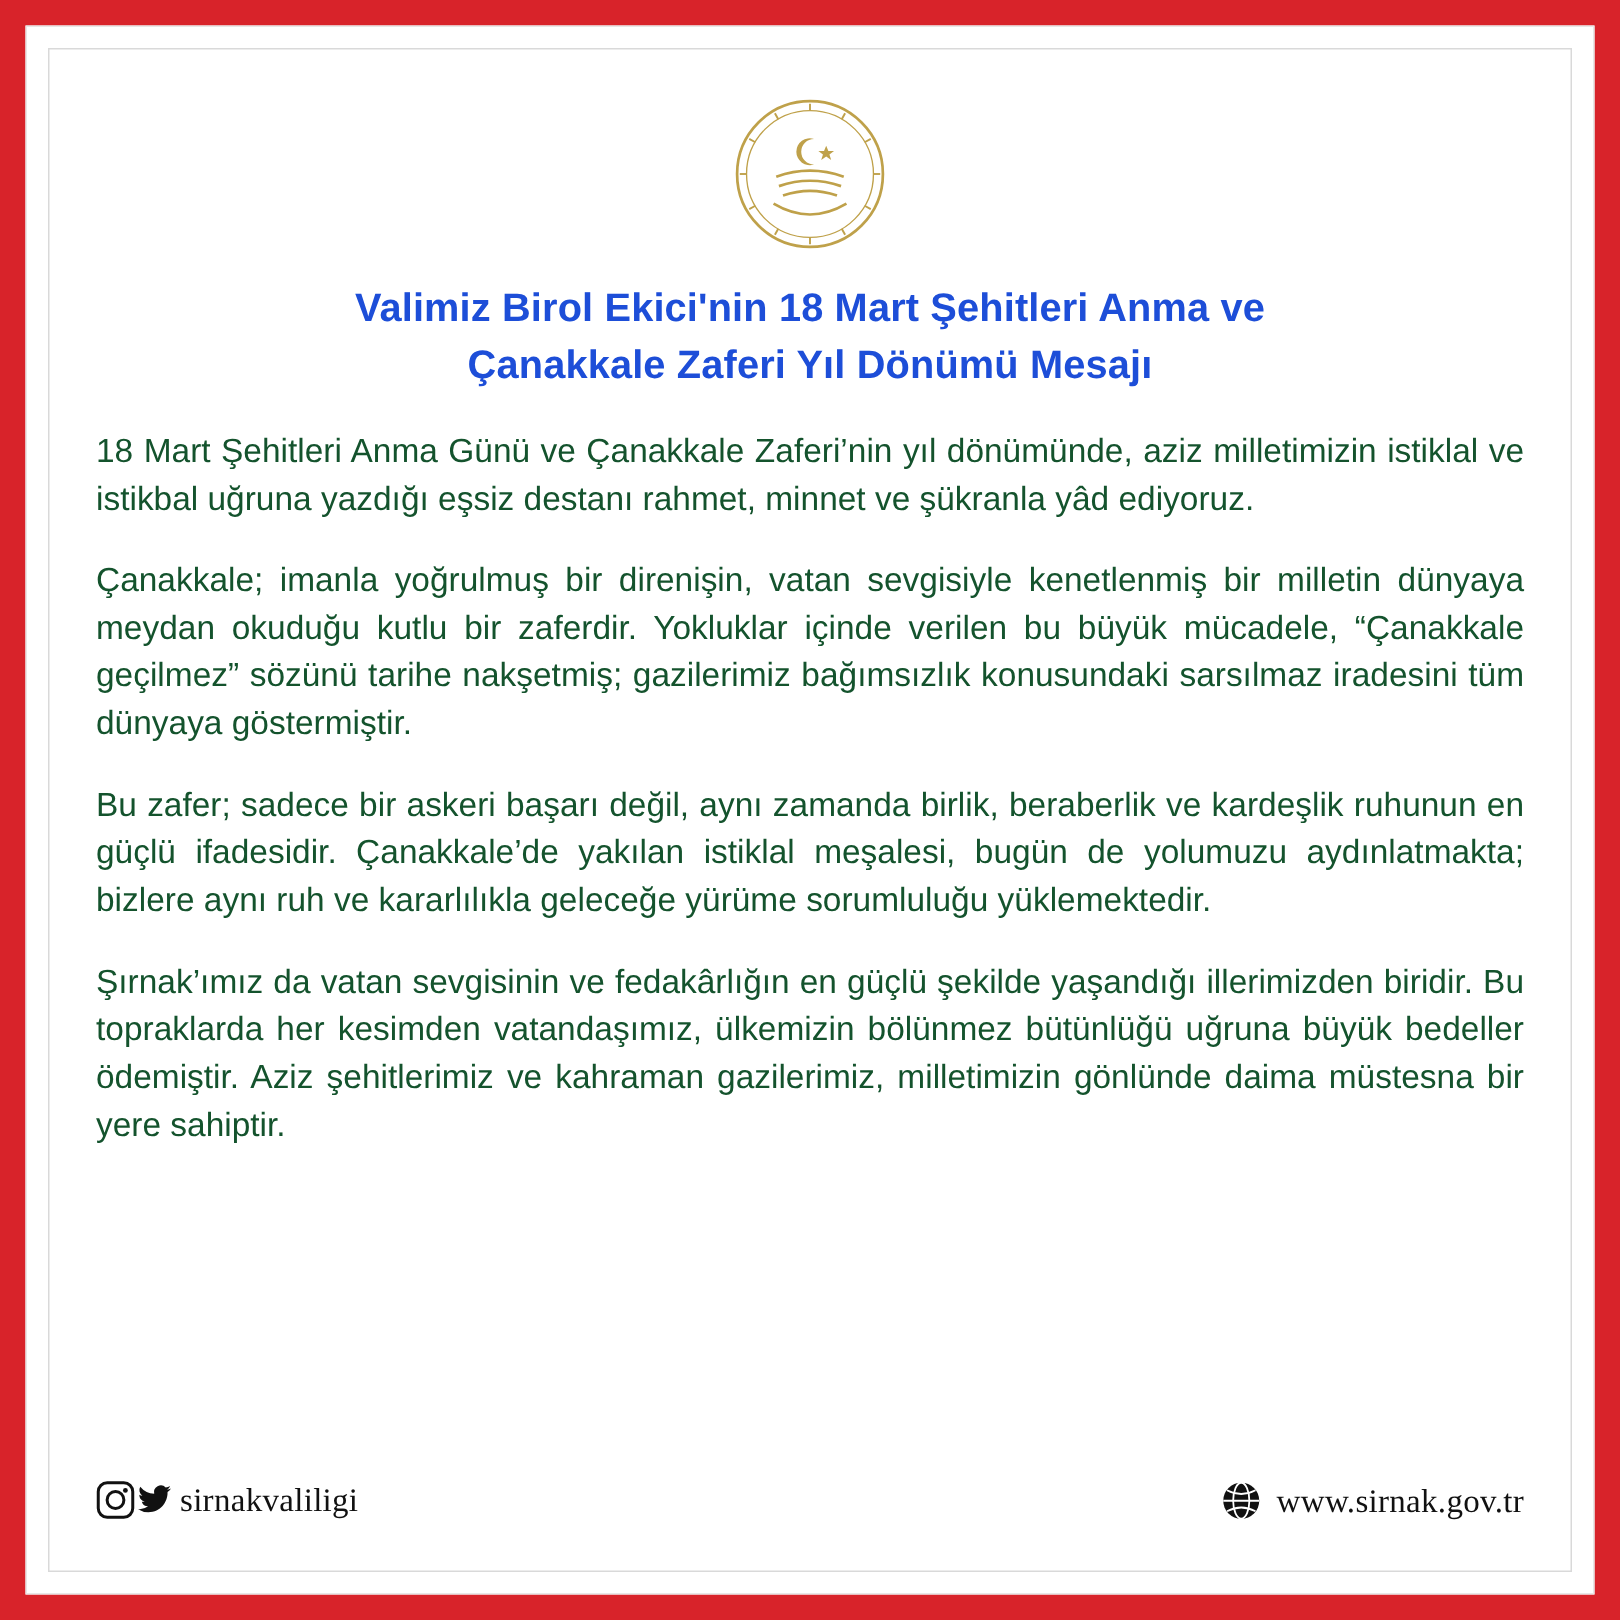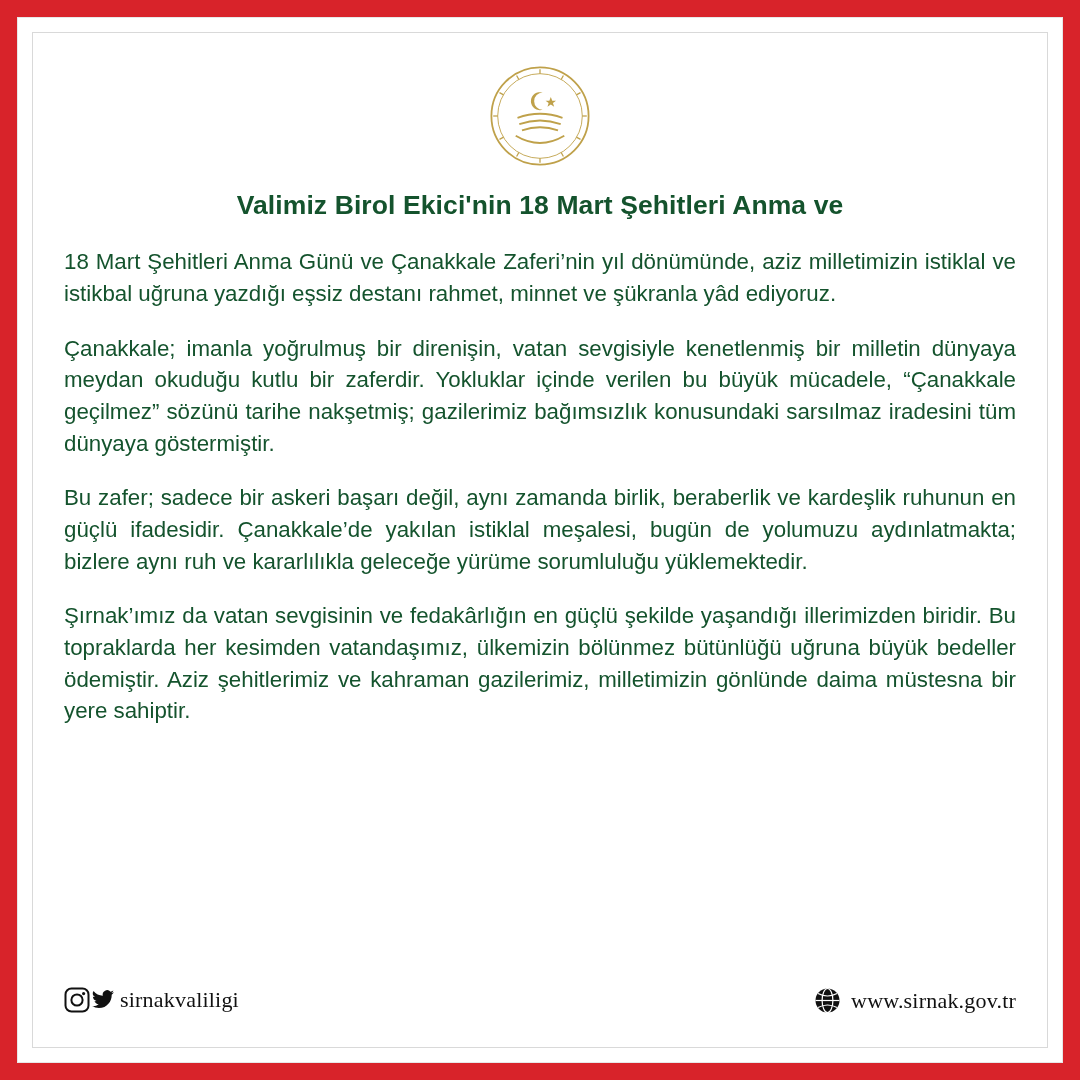--- a/index.html
+++ b/index.html
@@ -61,21 +61,21 @@
   .emblem {
     width: 108px;
     height: 108px;
   }
 
   
   .title {
     text-align: center;
     font-size: 26.5px;
     font-weight: bold;
-    color: #14532d;
+    color: #1d4ed8;
     line-height: 1.45;
     letter-spacing: 0.1px;
     margin: 0 auto 22px auto;
     max-width: 760px;
   }
   .title-line {
     display: block;
   }
 
   
@@ -182,20 +182,21 @@
             </g>
             <path d="M33 82 q27 16 54 0" fill="none" stroke="#bfa14a" stroke-width="2"></path>
 
             <path id="arcTop" d="M28 60 a32 32 0 0 1 64 0" fill="none" stroke="none"></path>
           </svg>
         </span>
       </div>
 
       <h1 class="title">
         <span class="title-line">Valimiz Birol Ekici'nin 18 Mart Şehitleri Anma ve</span>
+        <span class="title-line">Çanakkale Zaferi Yıl Dönümü Mesajı</span>
       </h1>
 
       <div class="body-text">
         <p class="para">18 Mart Şehitleri Anma Günü ve Çanakkale Zaferi’nin yıl dönümünde, aziz milletimizin istiklal ve istikbal uğruna yazdığı eşsiz destanı rahmet, minnet ve şükranla yâd ediyoruz.</p>
         <p class="para">Çanakkale; imanla yoğrulmuş bir direnişin, vatan sevgisiyle kenetlenmiş bir milletin dünyaya meydan okuduğu kutlu bir zaferdir. Yokluklar içinde verilen bu büyük mücadele, “Çanakkale geçilmez” sözünü tarihe nakşetmiş; gazilerimiz bağımsızlık konusundaki sarsılmaz iradesini tüm dünyaya göstermiştir.</p>
         <p class="para">Bu zafer; sadece bir askeri başarı değil, aynı zamanda birlik, beraberlik ve kardeşlik ruhunun en güçlü ifadesidir. Çanakkale’de yakılan istiklal meşalesi, bugün de yolumuzu aydınlatmakta; bizlere aynı ruh ve kararlılıkla geleceğe yürüme sorumluluğu yüklemektedir.</p>
         <p class="para">Şırnak’ımız da vatan sevgisinin ve fedakârlığın en güçlü şekilde yaşandığı illerimizden biridir. Bu topraklarda her kesimden vatandaşımız, ülkemizin bölünmez bütünlüğü uğruna büyük bedeller ödemiştir. Aziz şehitlerimiz ve kahraman gazilerimiz, milletimizin gönlünde daima müstesna bir yere sahiptir.</p>
       </div>
 
     </div>

